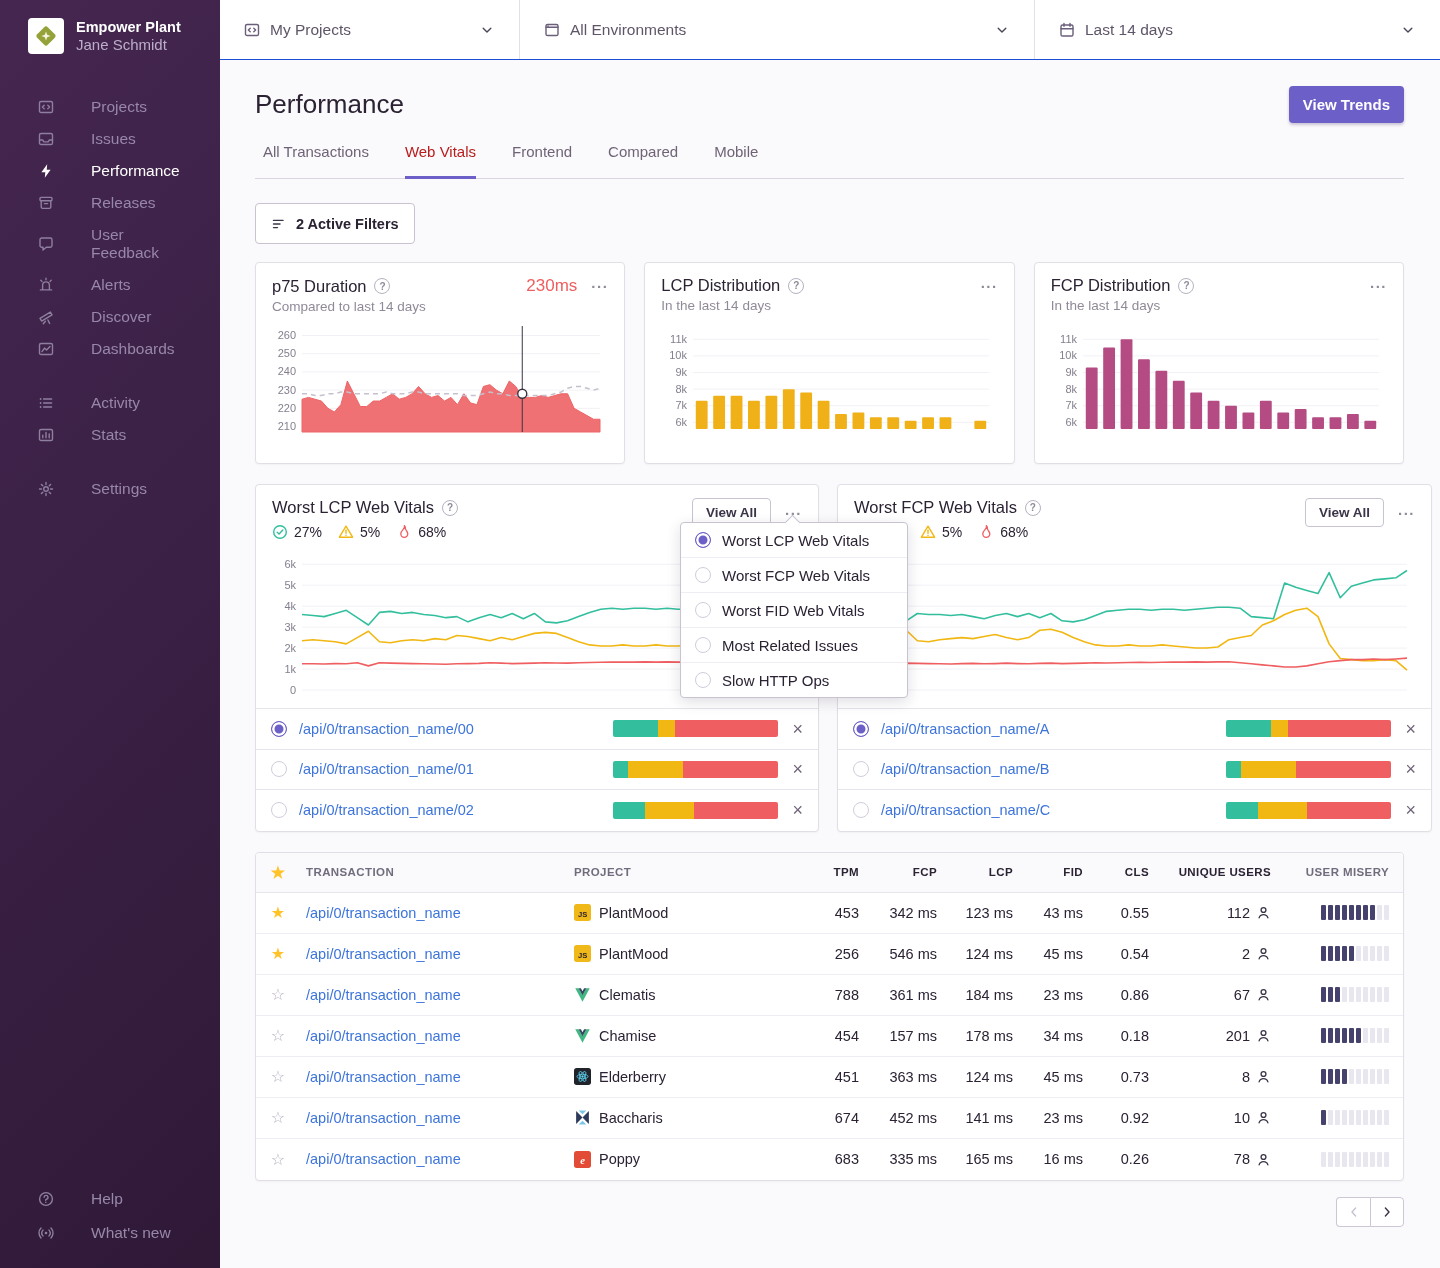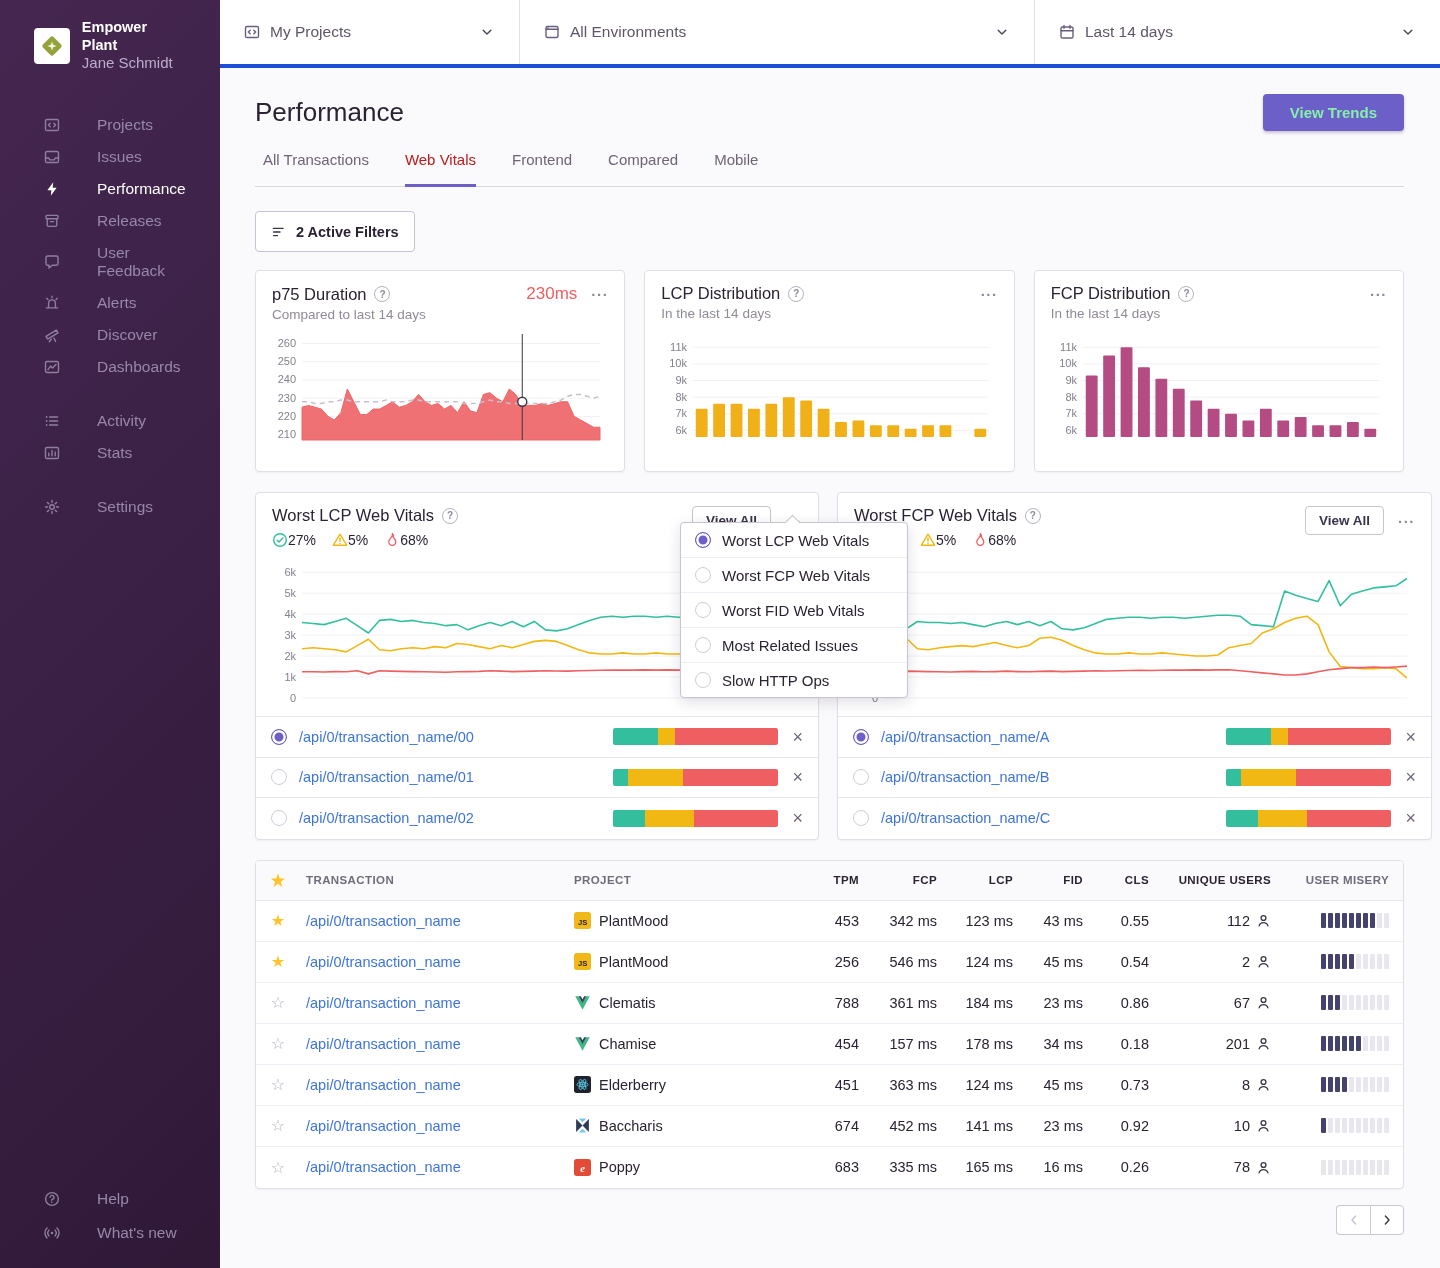--- a/index.html
+++ b/index.html
@@ -1,50 +1,50 @@
 <!DOCTYPE html>
 <html><head>
 <meta charset="utf-8">
 <style>
   * { box-sizing: border-box; margin: 0; padding: 0; }
   body { font-family: "Liberation Sans", sans-serif; background: #fff; color: #2B2233; }
   .app { width: 1440px; height: 1268px; position: relative; display: flex; overflow: hidden; background: #FAF9FB; }
 
   
   .sidebar { width: 220px; flex-shrink: 0; background: linear-gradient(315deg, #2f1937 0%, #3b2146 55%, #452650 100%);
-    display: flex; flex-direction: column; padding: 14px 18px 18px; }
+    display: flex; flex-direction: column; padding: 14px 12px 18px; }
   .org { display: flex; align-items: center; gap: 12px; padding: 4px 16px 14px; }
   .org-logo { width: 36px; height: 36px; background: #fff; border-radius: 4px; display: flex; align-items: center; justify-content: center; }
   .org-names { line-height: 1.25; }
   .org-name { color: #fff; font-weight: 700; font-size: 14.5px; }
   .org-user { color: #BCAECB; font-size: 15px; }
   .nav-section { margin-top: 22px; }
   .nav-item { display: flex; align-items: center; gap: 37px; padding: 7px 16px 7px 26px; color: #9787A9; font-size: 15.5px; cursor: pointer; }
   .nav-item .icon { display: inline-flex; color: #8E7F9E; }
   .nav-item.active, .nav-item.active .icon { color: #fff; }
   .sidebar-spacer { flex: 1; }
   .nav-footer .nav-item { padding-top: 8px; padding-bottom: 8px; }
   .nav-collapse { margin-top: 22px; }
 
   
   .main { flex: 1; display: flex; flex-direction: column; min-width: 0; }
-  .topbar { height: 68px; background: #fff; border-bottom: 4px solid #1d4ed8; display: flex; align-items: stretch; flex-shrink: 0; }
+  .topbar { height: 60px; background: #fff; border-bottom: 1px solid #1d4ed8; display: flex; align-items: stretch; flex-shrink: 0; }
   .topbar-select { display: flex; align-items: center; gap: 10px; padding: 0 24px; font-size: 15.5px; color: #5F5568; cursor: pointer; }
   .topbar-select .icon { color: #6A5E7A; }
   .topbar-select .chev { margin-left: auto; color: #4A4458; }
   .ts-1 { width: 300px; border-right: 1px solid #E3DFE8; }
   .ts-2 { width: 515px; border-right: 1px solid #E3DFE8; }
   .ts-3 { flex: 1; }
 
   .content { flex: 1; padding: 0 36px 0 35px; position: relative; }
 
   .page-header { display: flex; align-items: center; margin-top: 26px; }
   .page-title { font-size: 26px; font-weight: 500; color: #2B2233; }
-  .btn-primary { margin-left: auto; background: #6C5FC7; color: #86efac; border: 0; border-radius: 4px;
-    font-family: inherit; font-weight: 700; font-size: 15px; padding: 10px 27px; cursor: pointer; box-shadow: 0 2px 3px rgba(60,40,100,.25); }
+  .btn-primary { margin-left: auto; background: #6C5FC7; color: #ffffff; border: 0; border-radius: 4px;
+    font-family: inherit; font-weight: 700; font-size: 15px; padding: 10px 14px; cursor: pointer; box-shadow: 0 2px 3px rgba(60,40,100,.25); }
 
   .tabs { display: flex; gap: 36px; margin-top: 20px; border-bottom: 1px solid #DBD5E0; padding-left: 8px; }
   .tab { font-size: 15px; color: #6F6477; padding-bottom: 16px; border-bottom: 3px solid transparent; margin-bottom: -1px; cursor: pointer; }
   .tab.active { color: #b91c1c; border-bottom-color: #6C5FC7; }
 
   .filter-row { display: flex; gap: 8px; margin-top: 24px; }
   .filter-btn { display: flex; align-items: center; gap: 9px; background: #fff; border: 1px solid #C9C2D1; border-radius: 4px;
     height: 41px; padding: 0 15px; font-weight: 700; font-size: 14.5px; color: #2B2233; cursor: pointer; }
   .filter-btn .icon { color: #3C3549; }
   .search-box { flex: 1; display: flex; align-items: center; gap: 9px; background: #fff; border: 1px solid #C9C2D1; border-radius: 4px; height: 41px; padding: 0 13px; }
@@ -67,21 +67,21 @@
   .chart-box { margin-top: 8px; }
   .chart-box svg { display: block; }
 
   .vitals-row { display: grid; grid-template-columns: 564px 1fr; gap: 18px; margin-top: 20px; }
   .vitals-card { padding: 0; }
   .vc-head { display: flex; align-items: flex-start; padding: 13px 16px 0; }
   .vc-title-row { display: flex; align-items: center; }
   .vc-title { font-size: 16.5px; font-weight: 500; color: #2B2233; }
   .vc-badges { display: flex; gap: 16px; margin-top: 7px; font-size: 14px; color: #2B2233; align-items: center; }
   .vc-badges.offset { padding-left: 66px; }
-  .badge { display: flex; align-items: center; }
+  .badge { display: flex; align-items: center; gap: 6px; }
   .badge .icon { display: inline-flex; }
   .vc-actions { margin-left: auto; display: flex; align-items: center; gap: 14px; }
   .btn-viewall { background: #fff; border: 1px solid #C9C2D1; border-radius: 4px; padding: 6px 13px; font-family: inherit;
     font-weight: 700; font-size: 13.5px; color: #3C3549; cursor: pointer; }
   .vc-chart { padding: 2px 14px 6px; }
   .vc-rows { border-top: 1px solid #E7E4EC; }
   .vc-row { display: flex; align-items: center; height: 40.5px; padding: 0 15px; border-bottom: 1px solid #E7E4EC; }
   .vc-row:last-child { border-bottom: 0; }
   .radio { width: 16px; height: 16px; border-radius: 50%; border: 1px solid #D2CBDB; background: #fff; flex-shrink: 0; cursor: pointer; }
   .radio.sel { background: #6C5FC7; border-color: #6C5FC7; box-shadow: inset 0 0 0 2.5px #fff; }

